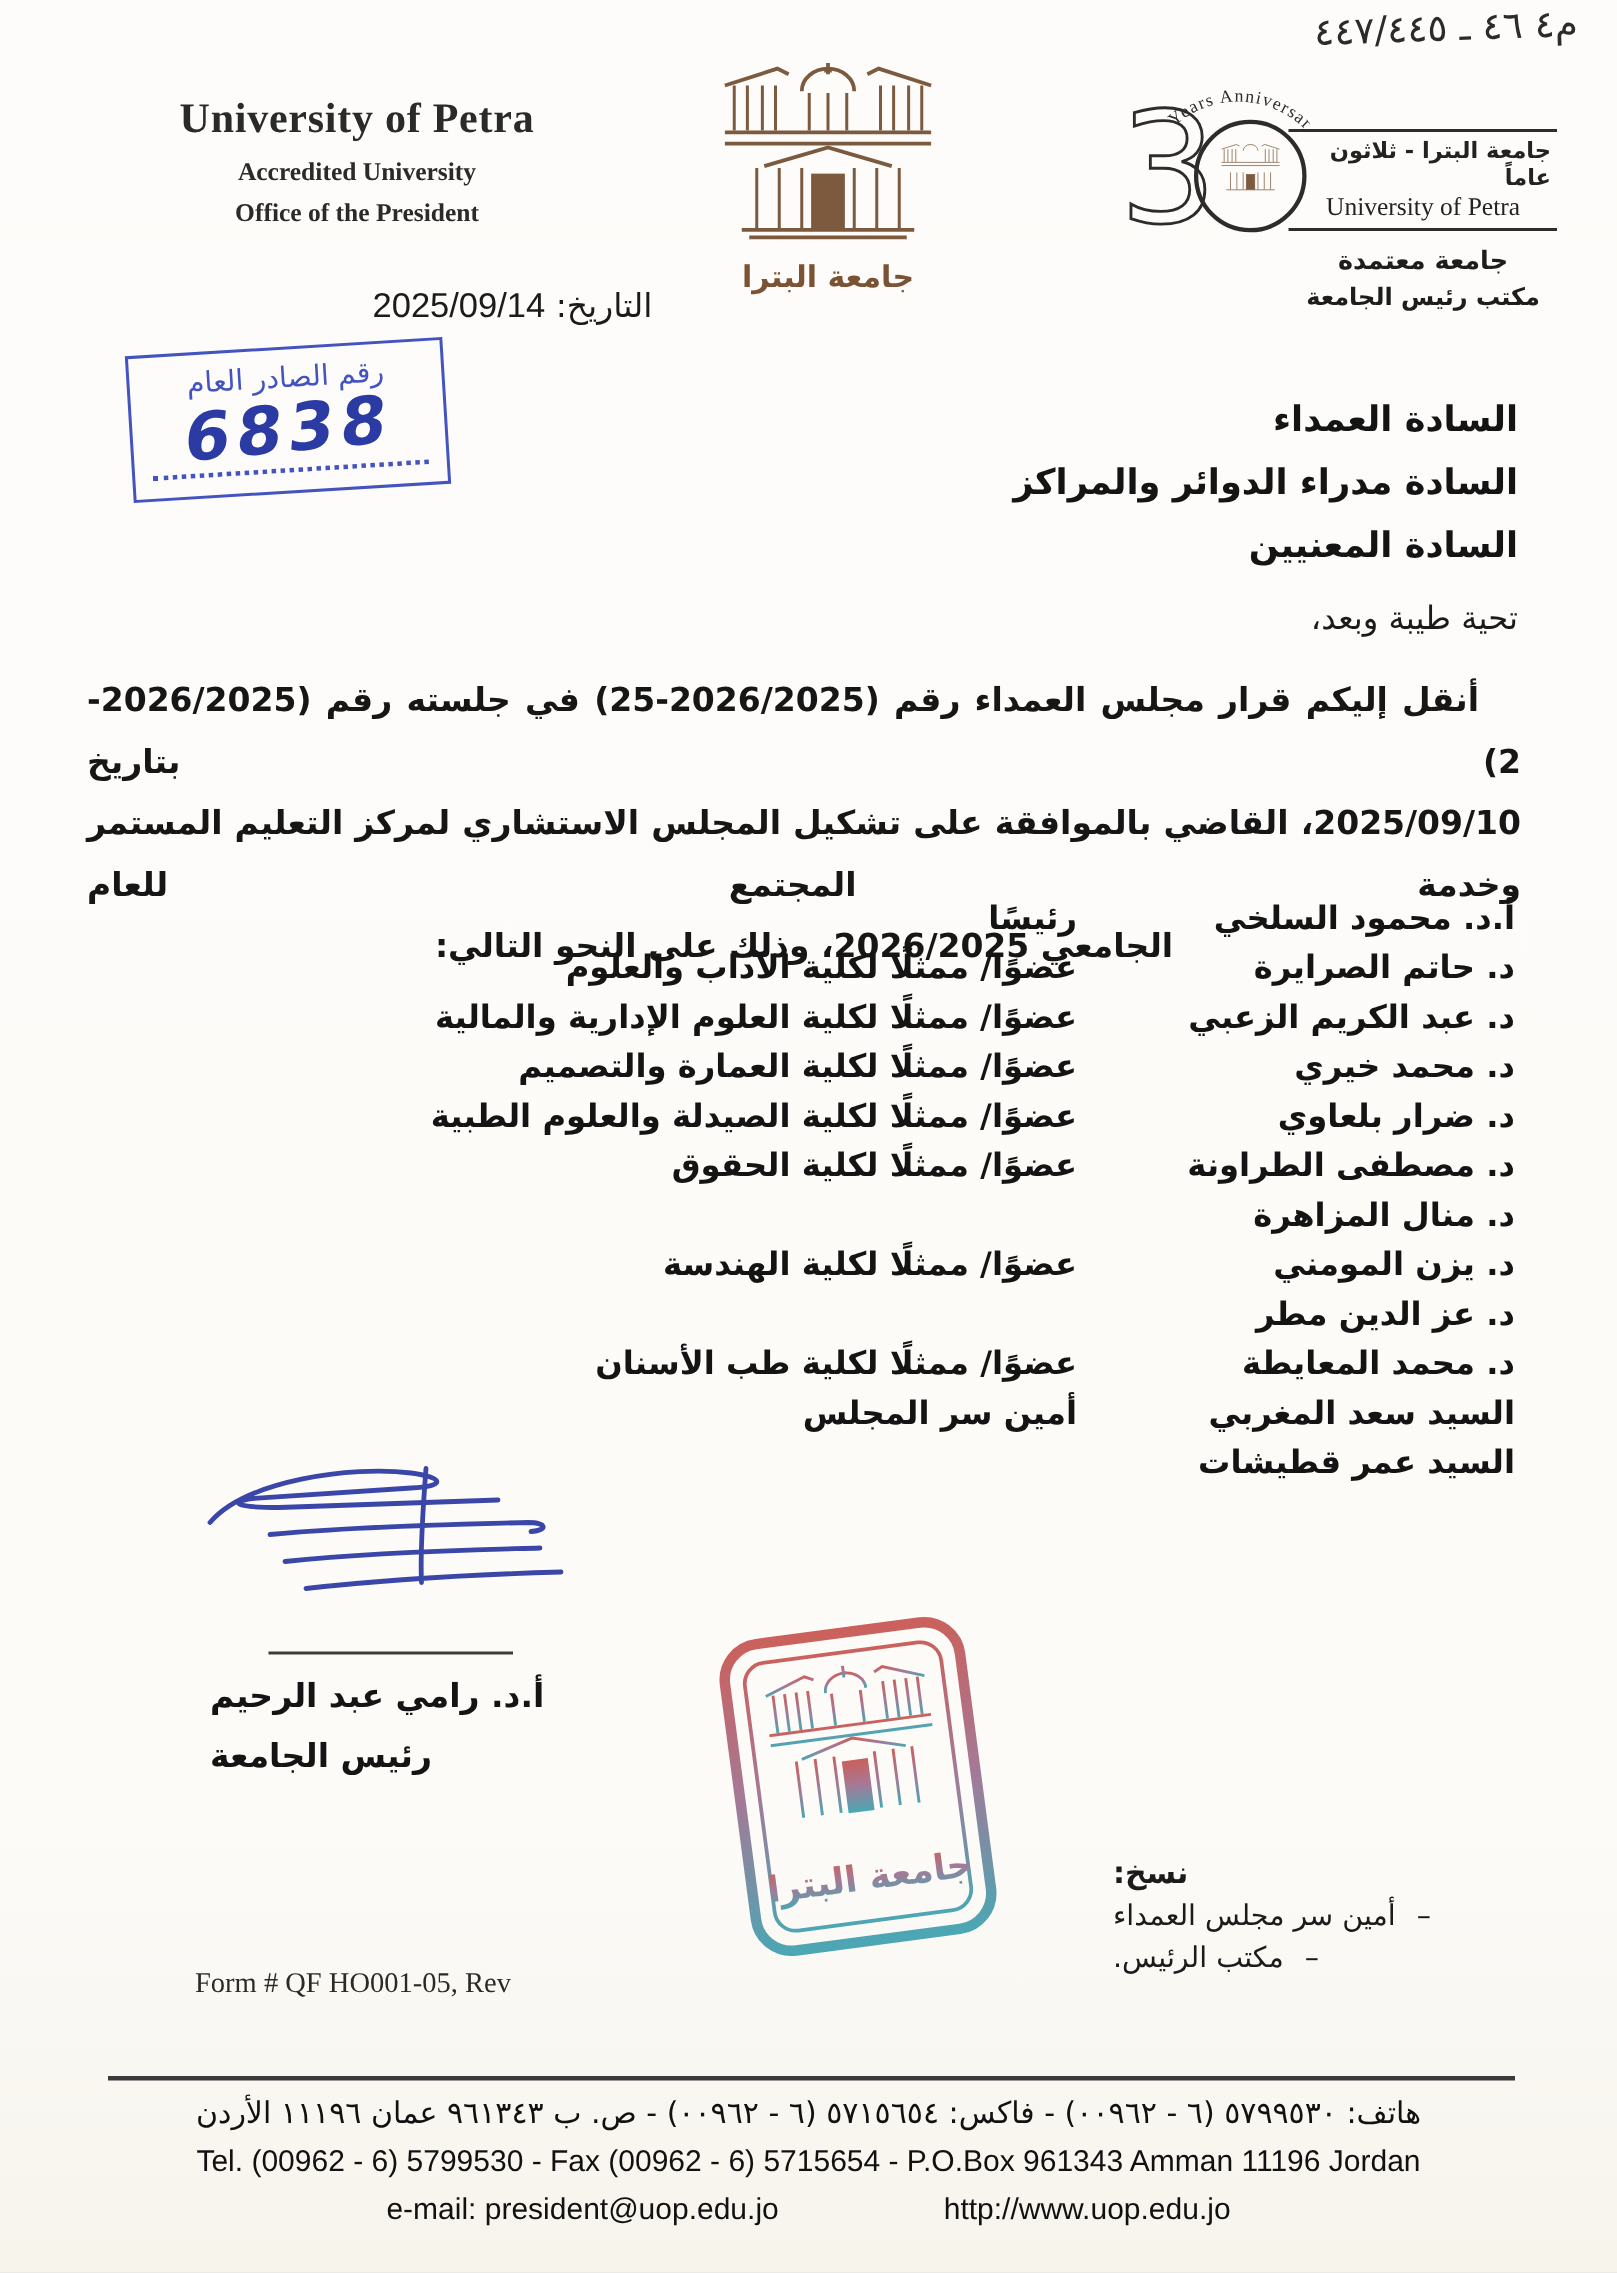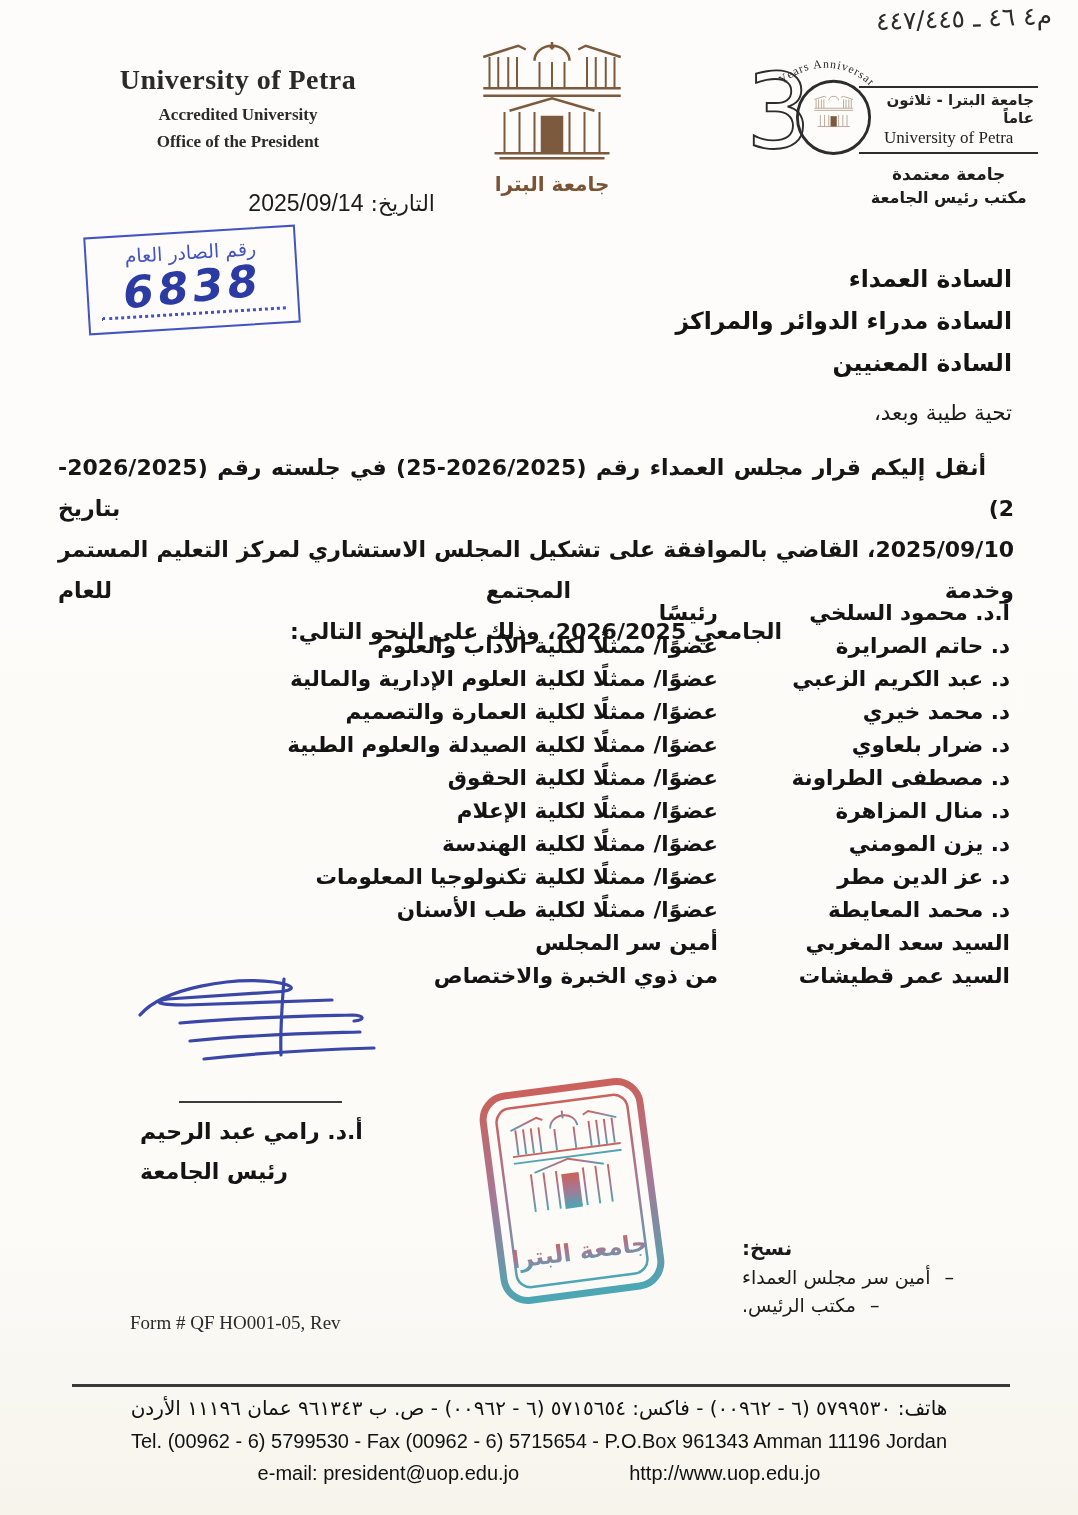--- a/index.html
+++ b/index.html
@@ -184,41 +184,38 @@
     <div class="mrow">
         <div class="mname">د. ضرار بلعاوي</div>
         <div class="mrole">عضوًا/ ممثلًا لكلية الصيدلة والعلوم الطبية</div>
       </div>
     <div class="mrow">
         <div class="mname">د. مصطفى الطراونة</div>
         <div class="mrole">عضوًا/ ممثلًا لكلية الحقوق</div>
       </div>
     <div class="mrow">
         <div class="mname">د. منال المزاهرة</div>
-        <div class="mrole">عضوًا/ ممثلًا لكلية الإعلام</div>
       </div>
     <div class="mrow">
         <div class="mname">د. يزن المومني</div>
         <div class="mrole">عضوًا/ ممثلًا لكلية الهندسة</div>
       </div>
     <div class="mrow">
         <div class="mname">د. عز الدين مطر</div>
-        <div class="mrole">عضوًا/ ممثلًا لكلية تكنولوجيا المعلومات</div>
       </div>
     <div class="mrow">
         <div class="mname">د. محمد المعايطة</div>
         <div class="mrole">عضوًا/ ممثلًا لكلية طب الأسنان</div>
       </div>
     <div class="mrow">
         <div class="mname">السيد سعد المغربي</div>
         <div class="mrole">أمين سر المجلس</div>
       </div>
     <div class="mrow">
         <div class="mname">السيد عمر قطيشات</div>
-        <div class="mrole">من ذوي الخبرة والاختصاص</div>
       </div>
   </div>
 
   <svg class="abs" style="left:124px;top:975px;" width="268" height="115" viewBox="0 0 268 115">
     <g fill="none" stroke="#3a47a8" stroke-width="3.2" stroke-linecap="round">
       <path d="M16 40 C 40 12, 110 2, 150 7 C 172 10, 174 16, 150 17 L 44 24 C 30 26, 30 30, 62 30 L 208 25"></path>
       <path d="M160 4 C 158 30, 156 58, 157 80"></path>
       <path d="M56 48 C 120 42, 190 41, 228 40 C 240 40, 242 45, 230 46"></path>
       <path d="M66 66 C 132 59, 204 58, 236 57"></path>
       <path d="M80 84 C 142 77, 214 74, 250 73"></path>

